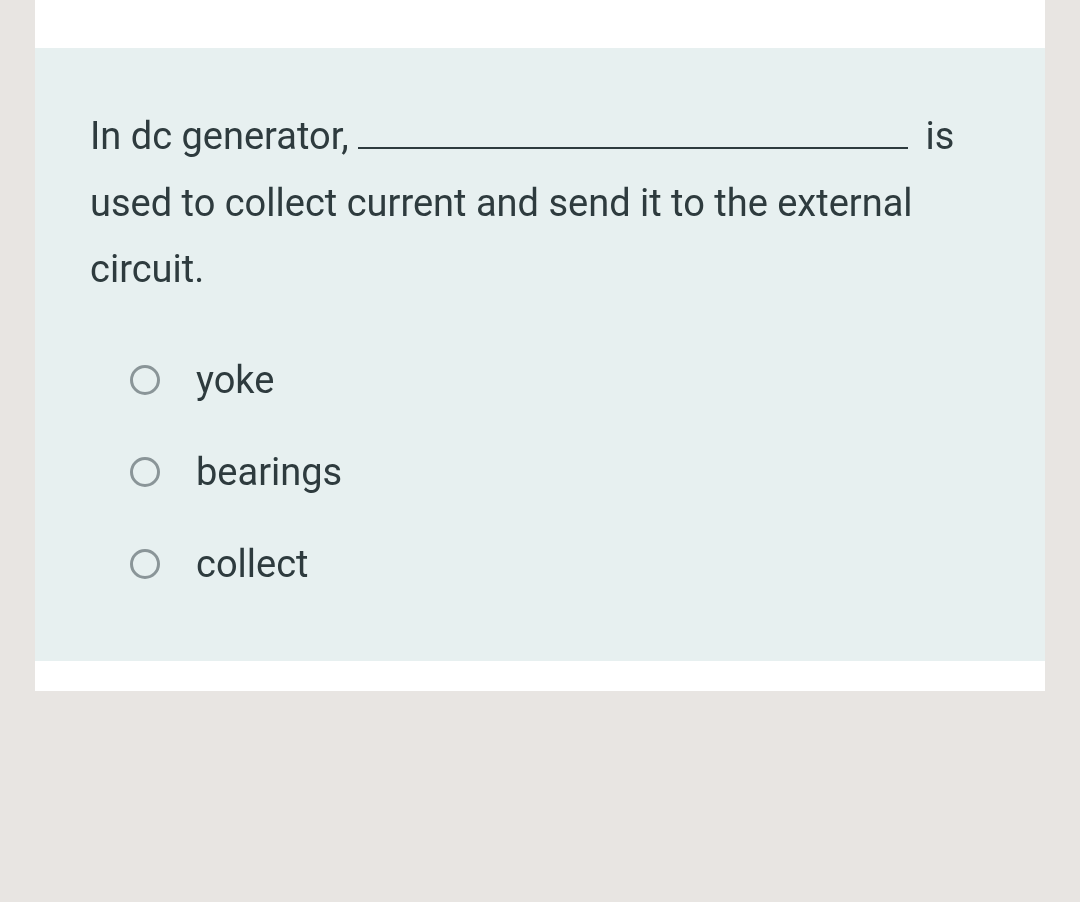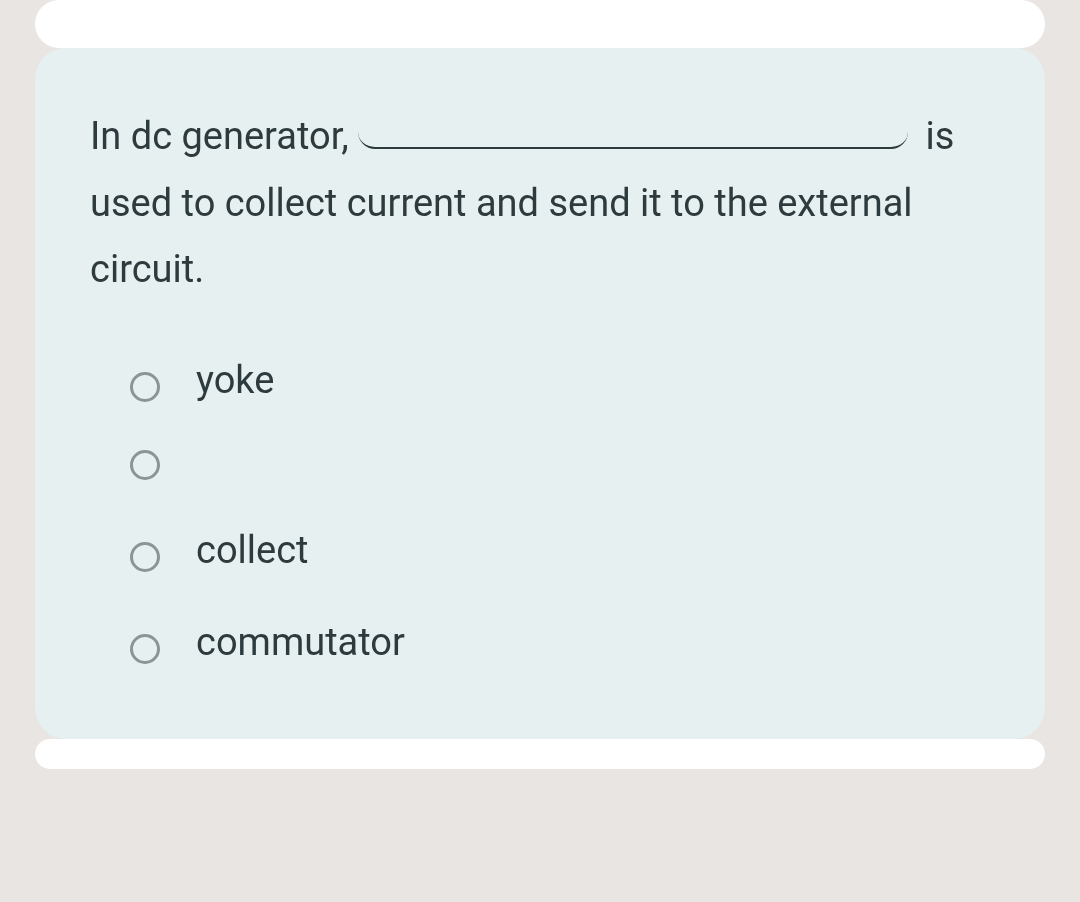--- a/index.html
+++ b/index.html
@@ -1,19 +1,18 @@
 <!DOCTYPE html>
 <html><head>
   <meta charset="utf-8">
   <style>
     * {
       margin: 0;
       padding: 0;
       box-sizing: border-box;
-      border-radius: 31px;
     }
     body {
       background: #e8e5e2;
       font-family: -apple-system, BlinkMacSystemFont, 'Segoe UI', Roboto, Helvetica, Arial, sans-serif;
       width: 1080px;
       height: 902px;
       overflow: hidden;
     }
     .outer-wrapper {
       padding: 0 35px;
@@ -40,21 +39,21 @@
       width: 550px;
       vertical-align: baseline;
       height: 0.9em;
       margin-right: 8px;
     }
     .options-list {
       padding-left: 40px;
     }
     .option-row {
       display: flex;
-      align-items: flex-end;
+      align-items: center;
       margin-bottom: 48px;
       cursor: pointer;
     }
     .option-row:last-child {
       margin-bottom: 0;
     }
     .radio-circle {
       width: 30px;
       height: 30px;
       border: 3px solid #8a9598;
@@ -83,25 +82,22 @@
       <span>In dc generator,</span>
       <span class="blank-line"></span> <span>is used to collect current and send it to the external circuit.</span>
     </div>
     <div class="options-list">
       <div class="option-row">
         <div class="radio-circle"></div>
         <div class="option-label">yoke</div>
       </div>
       <div class="option-row">
         <div class="radio-circle"></div>
+        <div class="option-label">bearings</div>
       </div>
       <div class="option-row">
         <div class="radio-circle"></div>
         <div class="option-label">collect</div>
-      </div>
-      <div class="option-row">
-        <div class="radio-circle"></div>
-        <div class="option-label">commutator</div>
       </div>
     </div>
   </div>
   <div class="white-spacer-bottom"></div>
 </div>
 
 </body></html>

